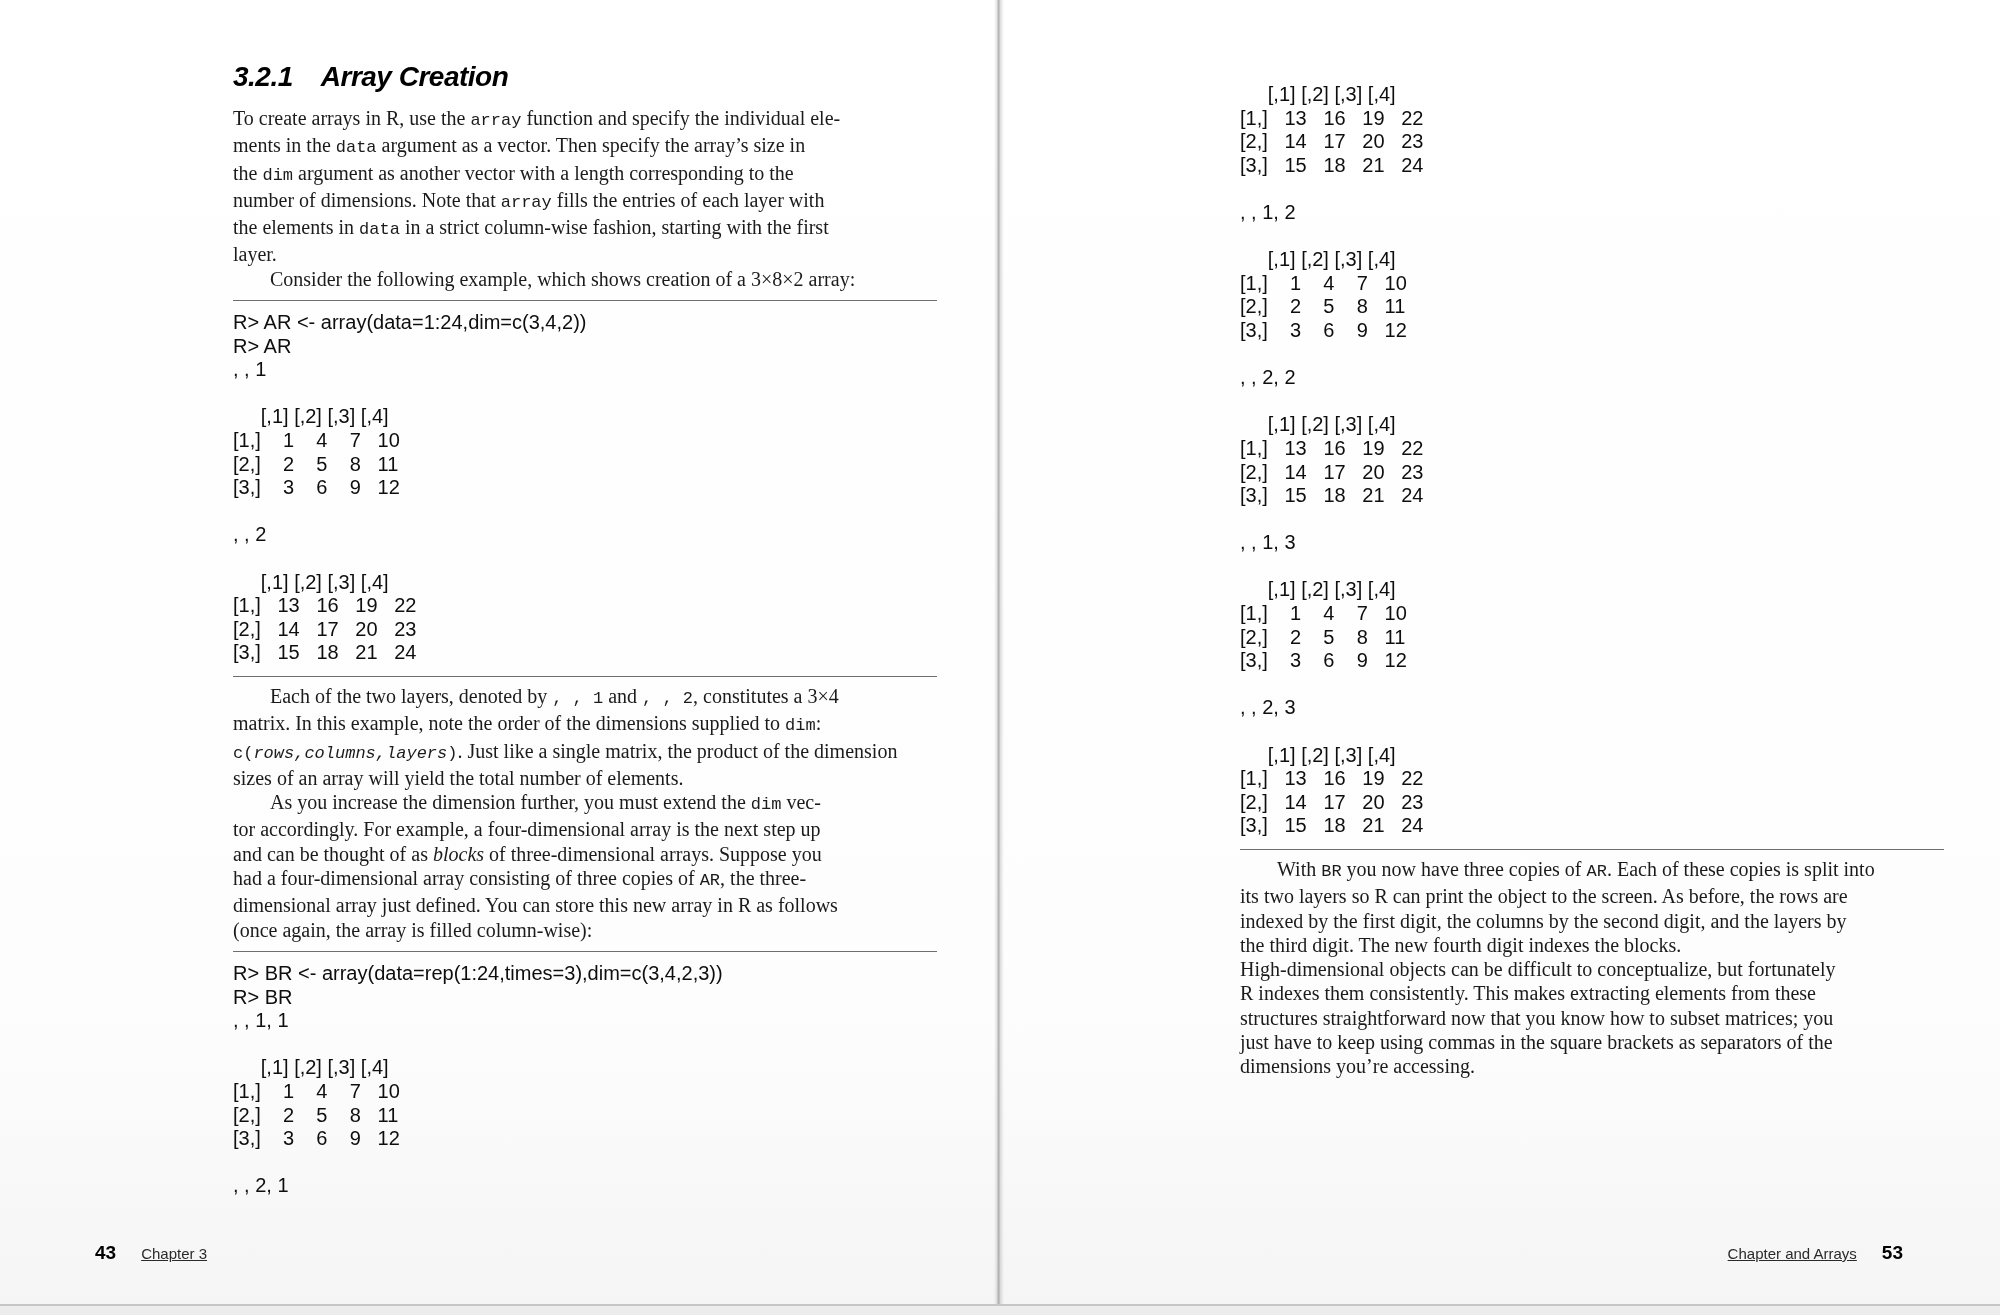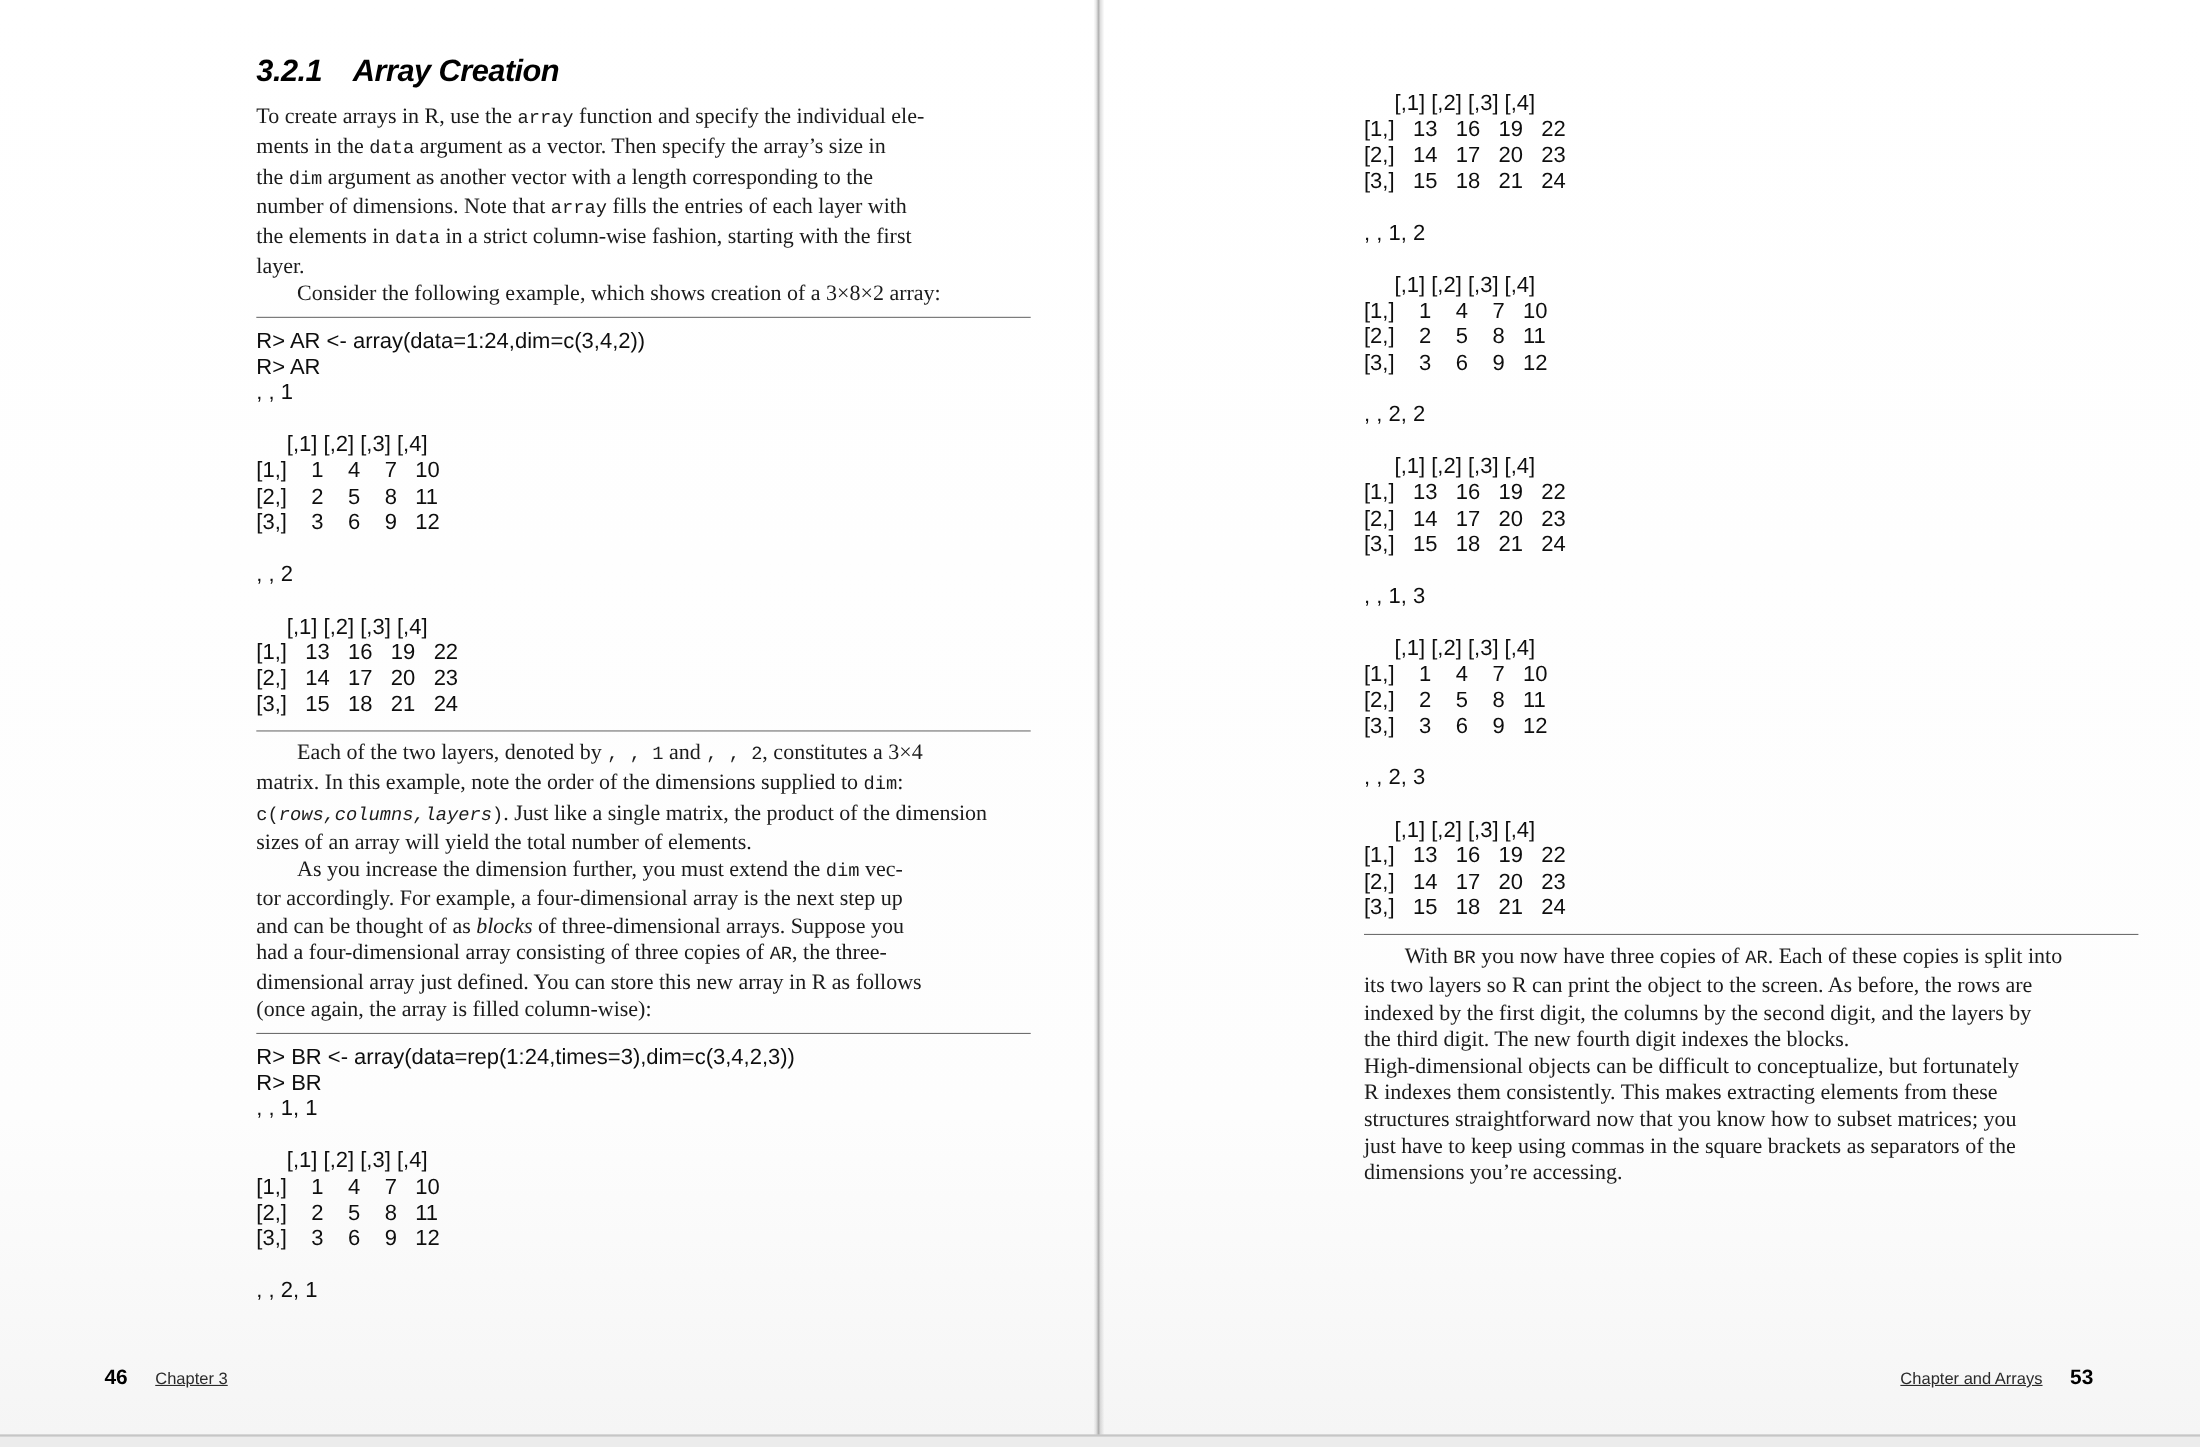--- a/index.html
+++ b/index.html
@@ -16,21 +16,21 @@
     border-bottom: 2px solid #c6c6c6;
   }
   .page-gutter {
     position: absolute; left: 994px; top: 0; width: 10px; height: 1304px;
     background: linear-gradient(to right,
       rgba(255,255,255,0) 0%, rgba(130,130,130,0.18) 25%,
       rgba(110,110,110,0.55) 48%, rgba(160,160,160,0.35) 62%,
       rgba(255,255,255,0) 100%);
   }
   .col { position: absolute; width: 704px; color: #1b1b1b; }
-  .col-left  { left: 233px; top: 48px; }
+  .col-left  { left: 233px; top: 60px; }
   .col-right { left: 1240px; top: 80px; }
 
   h2.section-heading {
     font-family: "Liberation Sans", sans-serif;
     font-style: italic; font-weight: 700;
     font-size: 28px; line-height: 34px;
     letter-spacing: -0.5px; color: #000;
     margin: 0 0 12px 0;
   }
   h2 .sec-num { margin-right: 28px; }
@@ -157,21 +157,21 @@
 
     <hr class="rule">
 
     <p class="body indent"><span class="seg-text">With </span><span class="seg-code">BR</span><span class="seg-text"> you now have three copies of </span><span class="seg-code">AR</span><span class="seg-text">. Each of these copies is split into</span><br><span class="seg-text">its two layers so R can print the object to the screen. As before, the rows are</span><br><span class="seg-text">indexed by the first digit, the columns by the second digit, and the layers by</span><br><span class="seg-text">the third digit. The new fourth digit indexes the blocks.</span></p>
 
 
     <p class="body"><span class="seg-text">High-dimensional objects can be difficult to conceptualize, but fortunately</span><br><span class="seg-text">R indexes them consistently. This makes extracting elements from these</span><br><span class="seg-text">structures straightforward now that you know how to subset matrices; you</span><br><span class="seg-text">just have to keep using commas in the square brackets as separators of the</span><br><span class="seg-text">dimensions you’re accessing.</span></p>
   </div>
 
   <div class="footer footer-left">
-    <span class="page-num">46</span><span class="footer-label">Chapter 3</span>
+    <span class="page-num">43</span><span class="footer-label">Chapter 3</span>
   </div>
 
   <div class="footer footer-right">
     <span class="footer-label">Chapter and Arrays</span><span class="page-num">53</span>
   </div>
 
   <div class="page-gutter"></div>
 </div>
 
 </body></html>

